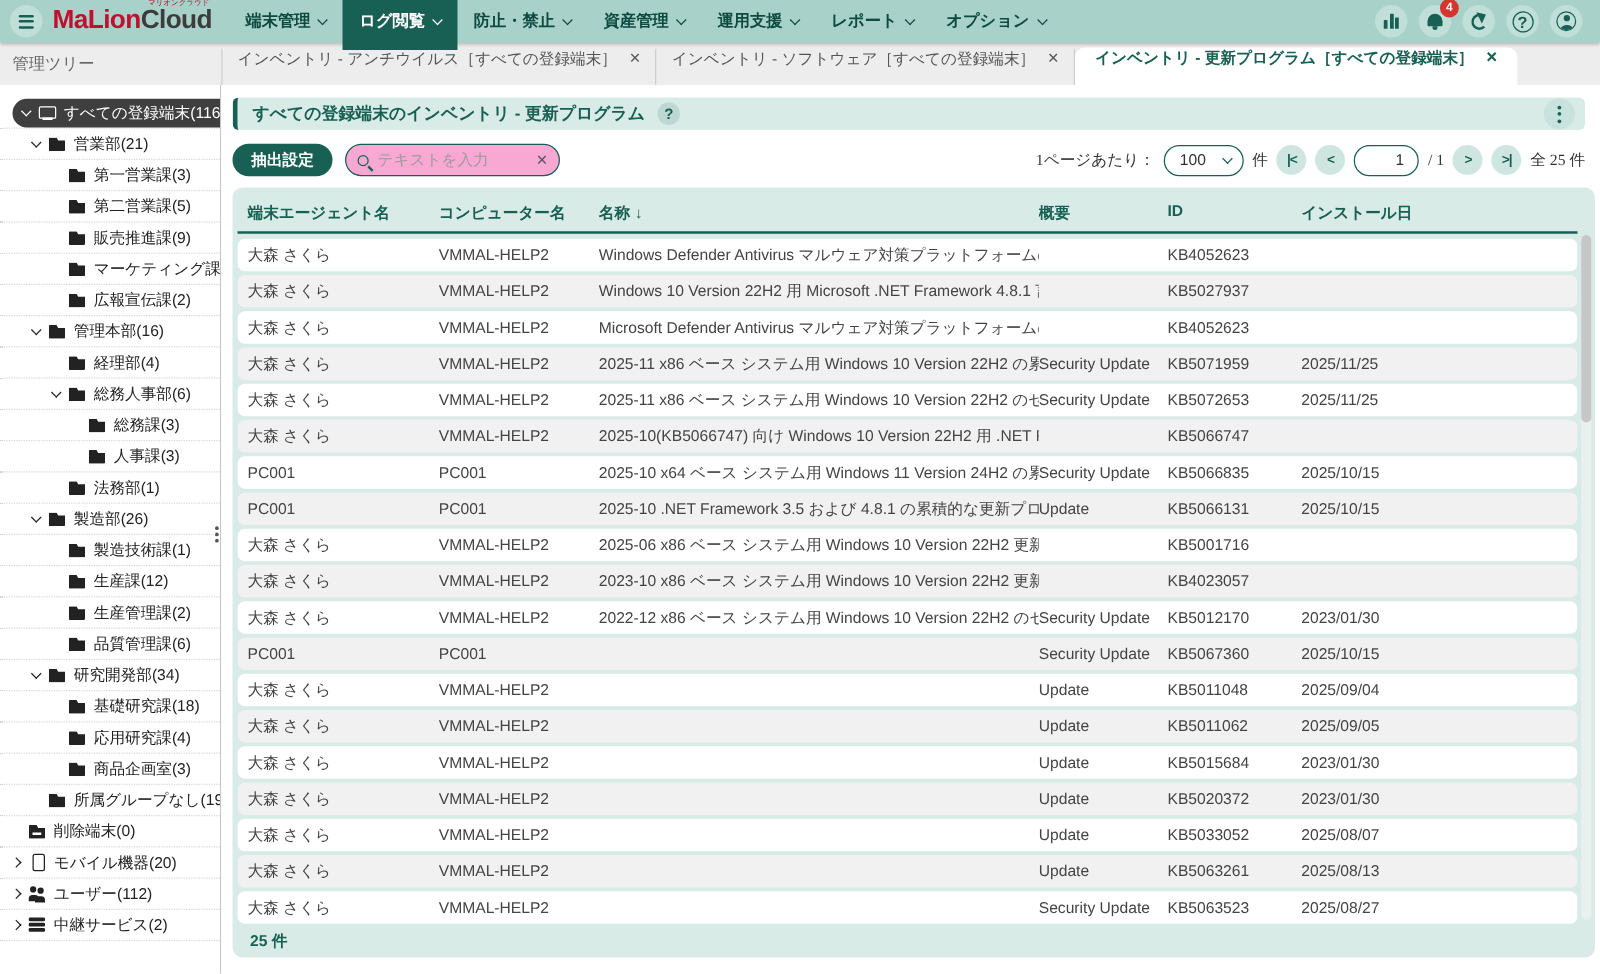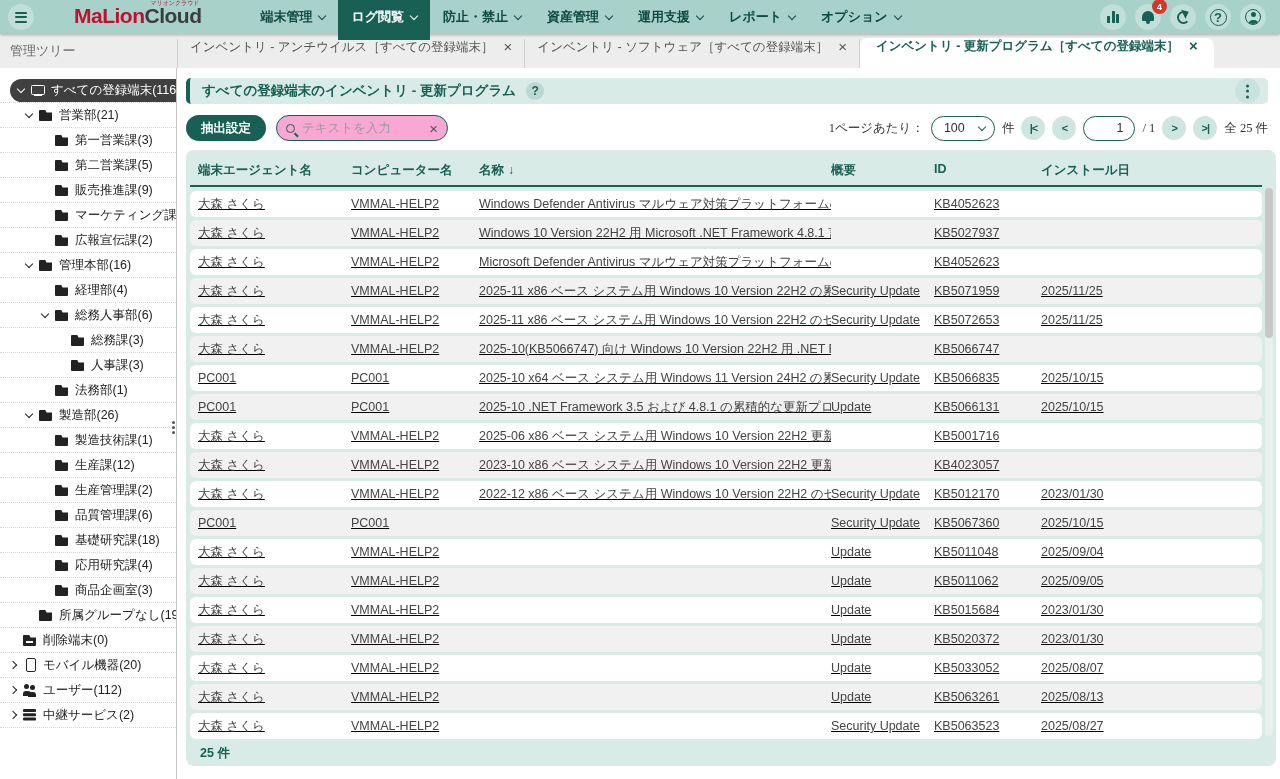--- a/index.html
+++ b/index.html
@@ -9,21 +9,21 @@
     --icon-circle:#bfdfd8;
     --panel-teal:#d9ebe7;
     --row-alt:#f1f1f1;
     --badge-red:#d6352b;
     --logo-red:#c01030;
   }
   *{box-sizing:border-box;margin:0;padding:0;font-family:"Liberation Sans","DejaVu Sans",sans-serif;}
   html,body{width:1280px;height:779px;overflow:hidden;background:#fff;}
 
   
-  .navbar{height:34px;background:var(--nav-bg);display:flex;align-items:center;position:relative;z-index:5;box-shadow:0 1px 3px rgba(0,0,0,.28);gap:32px;}
+  .navbar{height:34px;background:var(--nav-bg);display:flex;align-items:center;position:relative;z-index:5;box-shadow:0 1px 3px rgba(0,0,0,.28);}
   .hamburger{width:26px;height:26px;border-radius:50%;background:var(--icon-circle);margin:0 8px 0 8px;display:flex;flex-direction:column;justify-content:center;align-items:center;gap:2.5px;cursor:pointer;flex:none;}
   .hamburger i{display:block;width:12px;height:2px;background:var(--accent);border-radius:1px;}
   .logo{position:relative;margin-right:14px;white-space:nowrap;line-height:34px;flex:none;}
   .logo-m{font-size:21px;font-weight:800;color:var(--logo-red);letter-spacing:-.5px;}
   .logo-c{font-size:21px;font-weight:800;color:#3c3c3c;letter-spacing:-.5px;}
   .logo-ruby{position:absolute;top:1px;right:2px;font-size:6px;color:var(--logo-red);line-height:1;}
   .menus{display:flex;height:46px;align-items:stretch;}
   .menu-item{display:flex;align-items:center;padding:0 13px;font-size:13px;font-weight:700;color:var(--accent-dark);cursor:pointer;gap:7px;}
   .menu-item.selected{background:var(--accent);color:#fff;}
   .chev{display:inline-block;width:6px;height:6px;border-right:1.6px solid currentColor;border-bottom:1.6px solid currentColor;flex:none;}
@@ -99,21 +99,21 @@
   .pselect{display:flex;align-items:center;justify-content:space-between;width:64px;height:25px;border:1px solid var(--accent);border-radius:13px;padding:0 9px 0 12px;font-size:12.5px;color:#333;cursor:pointer;background:#fff;}
   .pselect .chev{color:var(--accent);}
   .pbtn{width:24px;height:24px;border-radius:50%;background:#cfe6e0;color:var(--accent);font-size:11px;font-weight:700;display:flex;align-items:center;justify-content:center;cursor:pointer;letter-spacing:-1px;}
   .pinput{width:52px;height:25px;border:1px solid var(--accent);border-radius:13px;text-align:right;padding:0 11px;font-size:12.5px;color:#333;outline:none;}
 
   
   .table-card{position:relative;margin-top:8px;height:616px;background:var(--panel-teal);border-radius:8px;padding:4px 14px 0 4px;display:flex;flex-direction:column;overflow:hidden;}
   .thead{display:grid;grid-template-columns:153px 128px 352px 103px 107px 1fr;padding:8px 0 6px 8px;border-bottom:2px solid var(--accent);}
   .th{font-size:12.5px;font-weight:700;color:var(--accent);white-space:nowrap;overflow:hidden;}
   .sort{margin-left:4px;font-size:12px;}
-  .tbody{flex:1;overflow:hidden;padding-top:4px;text-decoration:underline;}
+  .tbody{flex:1;overflow:hidden;padding-top:4px;}
   .tr{display:grid;grid-template-columns:153px 128px 352px 103px 107px 1fr;align-items:center;height:26px;margin-bottom:3px;border-radius:6px;background:#fff;padding-left:8px;}
   .tr.alt{background:var(--row-alt);}
   .td{font-size:12.5px;color:#444;white-space:nowrap;overflow:hidden;padding-right:10px;}
   .tfoot{height:26px;display:flex;align-items:center;padding-left:10px;font-size:12.5px;font-weight:700;color:var(--accent);flex:none;}
   .vscroll{position:absolute;right:3px;top:38px;bottom:30px;width:8px;background:#e9f1ee;border-radius:4px;}
   .vscroll .thumb{width:8px;height:150px;background:#c7c7c7;border-radius:4px;}
 </style>
 </head>
 <body>
 
@@ -347,20 +347,27 @@
         </div>
 
         <div class="tree-item alt" style="--lvl: 2;">
           <span class="inner">
             <span class="chev m-none"></span>
             <span class="ticon m-folder"></span>
             <span class="tlabel">品質管理課(6)</span>
           </span>
         </div>
 
+        <div class="tree-item" style="--lvl: 1;">
+          <span class="inner">
+            <span class="chev m-down"></span>
+            <span class="ticon m-folder"></span>
+            <span class="tlabel">研究開発部(34)</span>
+          </span>
+        </div>
 
         <div class="tree-item alt" style="--lvl: 2;">
           <span class="inner">
             <span class="chev m-none"></span>
             <span class="ticon m-folder"></span>
             <span class="tlabel">基礎研究課(18)</span>
           </span>
         </div>
 
         <div class="tree-item" style="--lvl: 2;">

